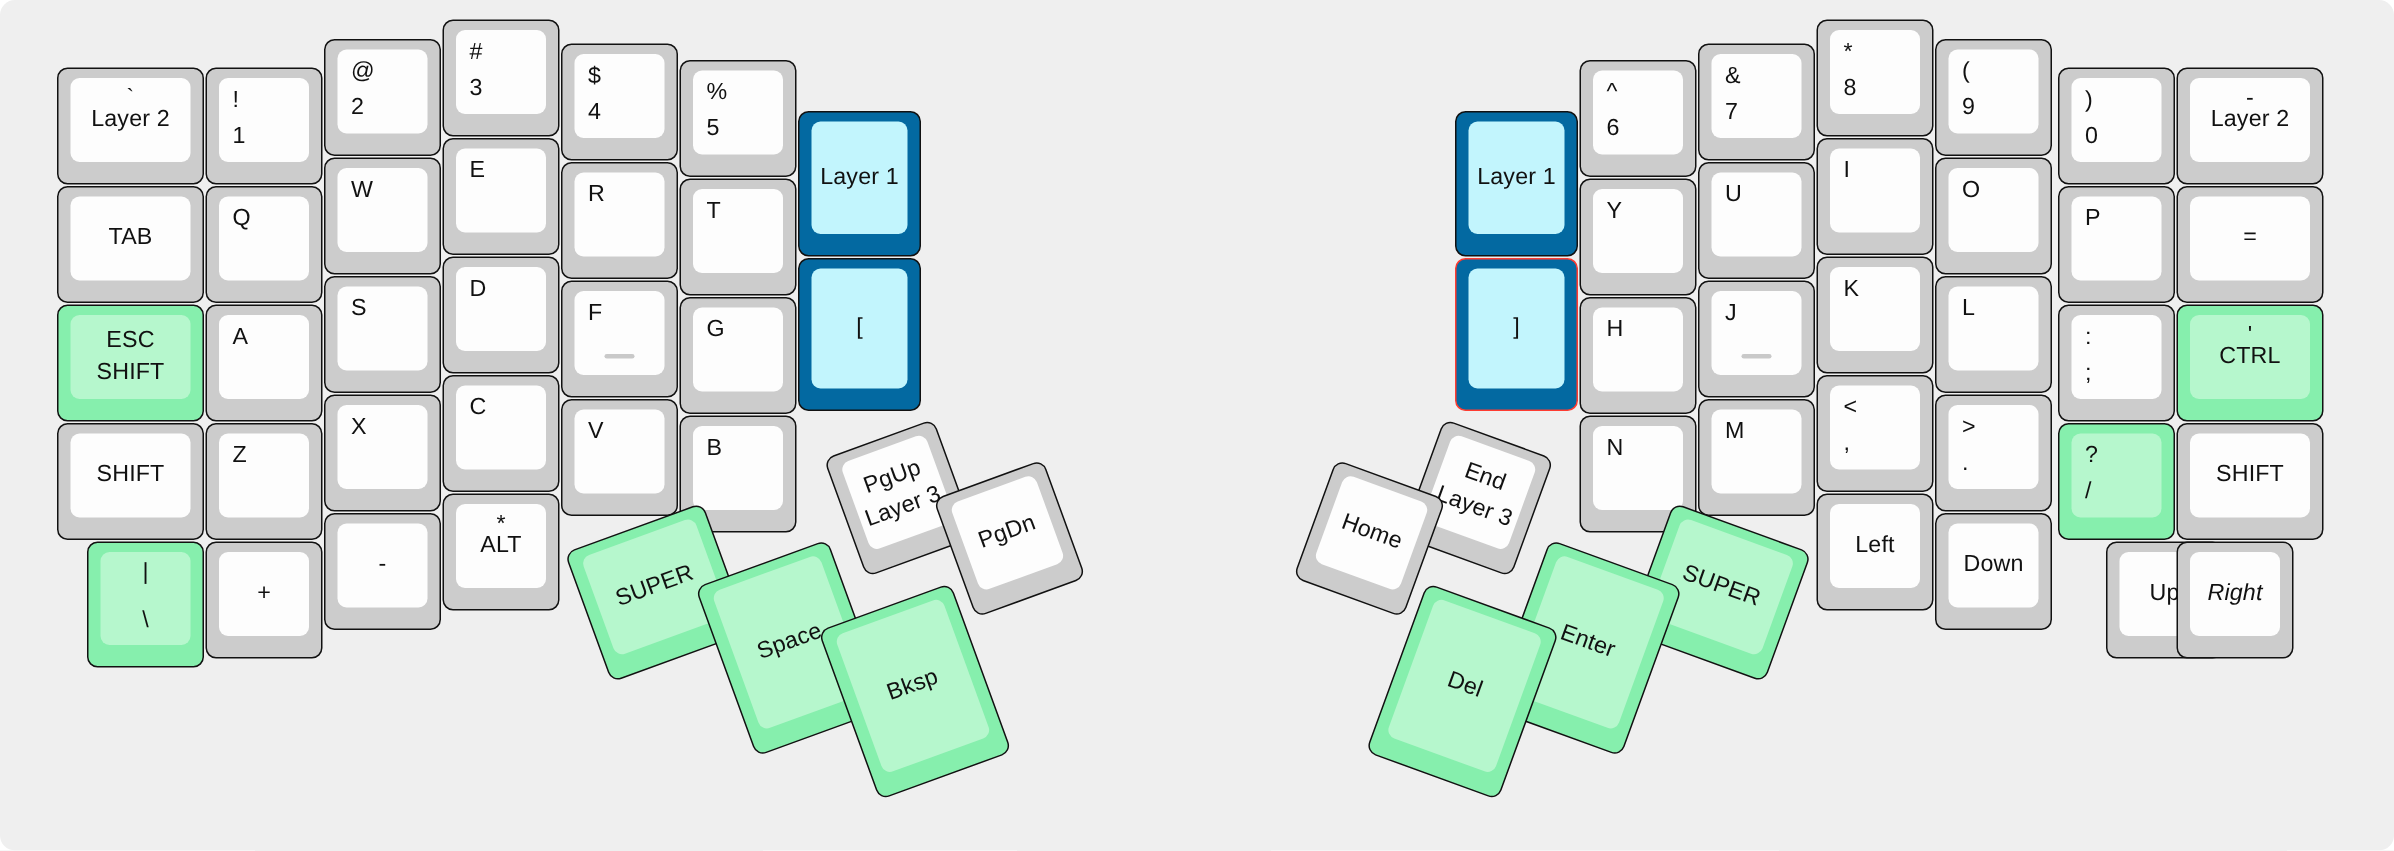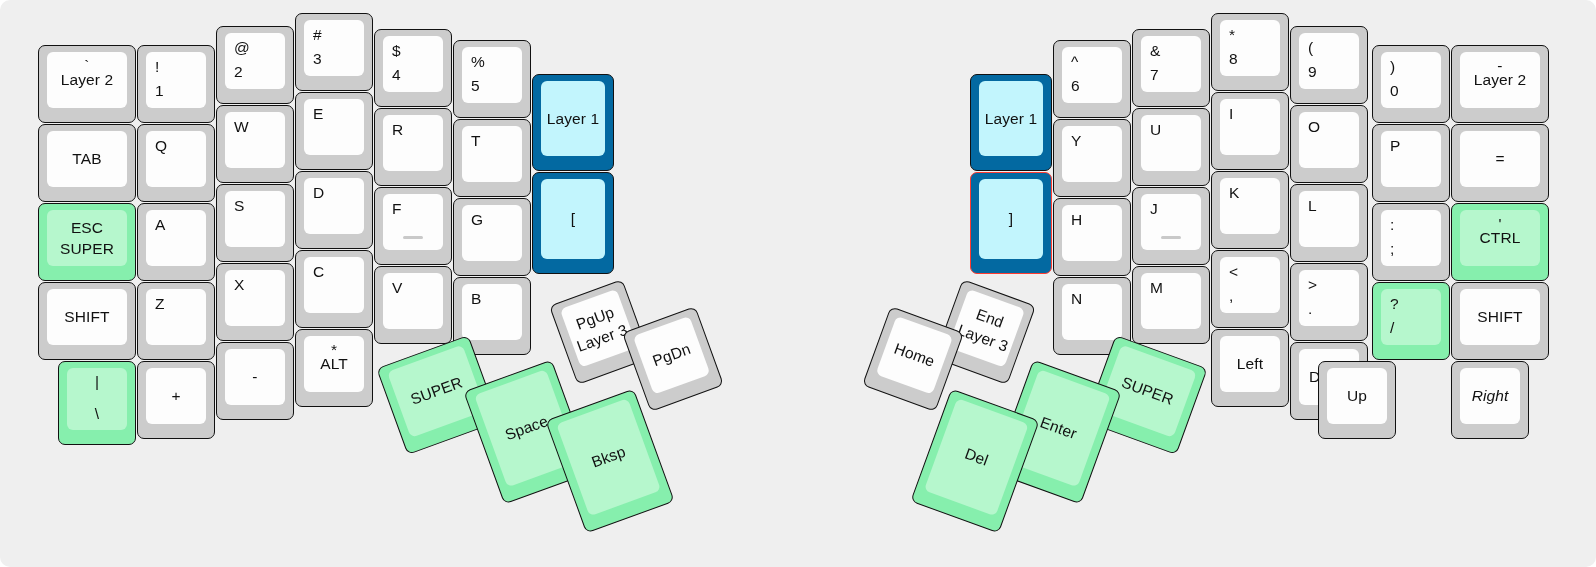--- a/index.html
+++ b/index.html
@@ -82,21 +82,21 @@
         </div>
       </div>
       <div class="key" style="left: 38px; top: 124px; width: 98px; height: 78px;">
         <div class="face">
           <div class="lg ctr">TAB</div>
         </div>
       </div>
       <div class="key green" style="left: 38px; top: 203px; width: 98px; height: 78px;">
         <div class="face">
           <div class="lg ctr2">ESC
-SUPER</div>
+SHIFT</div>
         </div>
       </div>
       <div class="key" style="left: 38px; top: 282px; width: 98px; height: 78px;">
         <div class="face">
           <div class="lg ctr">SHIFT</div>
         </div>
       </div>
       <div class="key green" style="left: 58px; top: 361px; width: 78px; height: 84px;">
         <div class="face">
           <div class="lg tc">|</div>
@@ -386,21 +386,21 @@
           <div class="lg tl">:</div>
           <div class="lg bl">;</div>
         </div>
       </div>
       <div class="key green" style="left: 1372px; top: 282px; width: 78px; height: 78px;">
         <div class="face">
           <div class="lg tl">?</div>
           <div class="lg bl">/</div>
         </div>
       </div>
-      <div class="key" style="left: 1318px; top: 361px; width: 78px; height: 78px;">
+      <div class="key" style="left: 1404px; top: 361px; width: 78px; height: 78px;">
         <div class="face">
           <div class="lg ctr">Up</div>
         </div>
       </div>
       <div class="key" style="left: 1451px; top: 45px; width: 98px; height: 78px;">
         <div class="face">
           <div class="lg tc">-</div>
           <div class="lg ctr">Layer 2</div>
         </div>
       </div>

